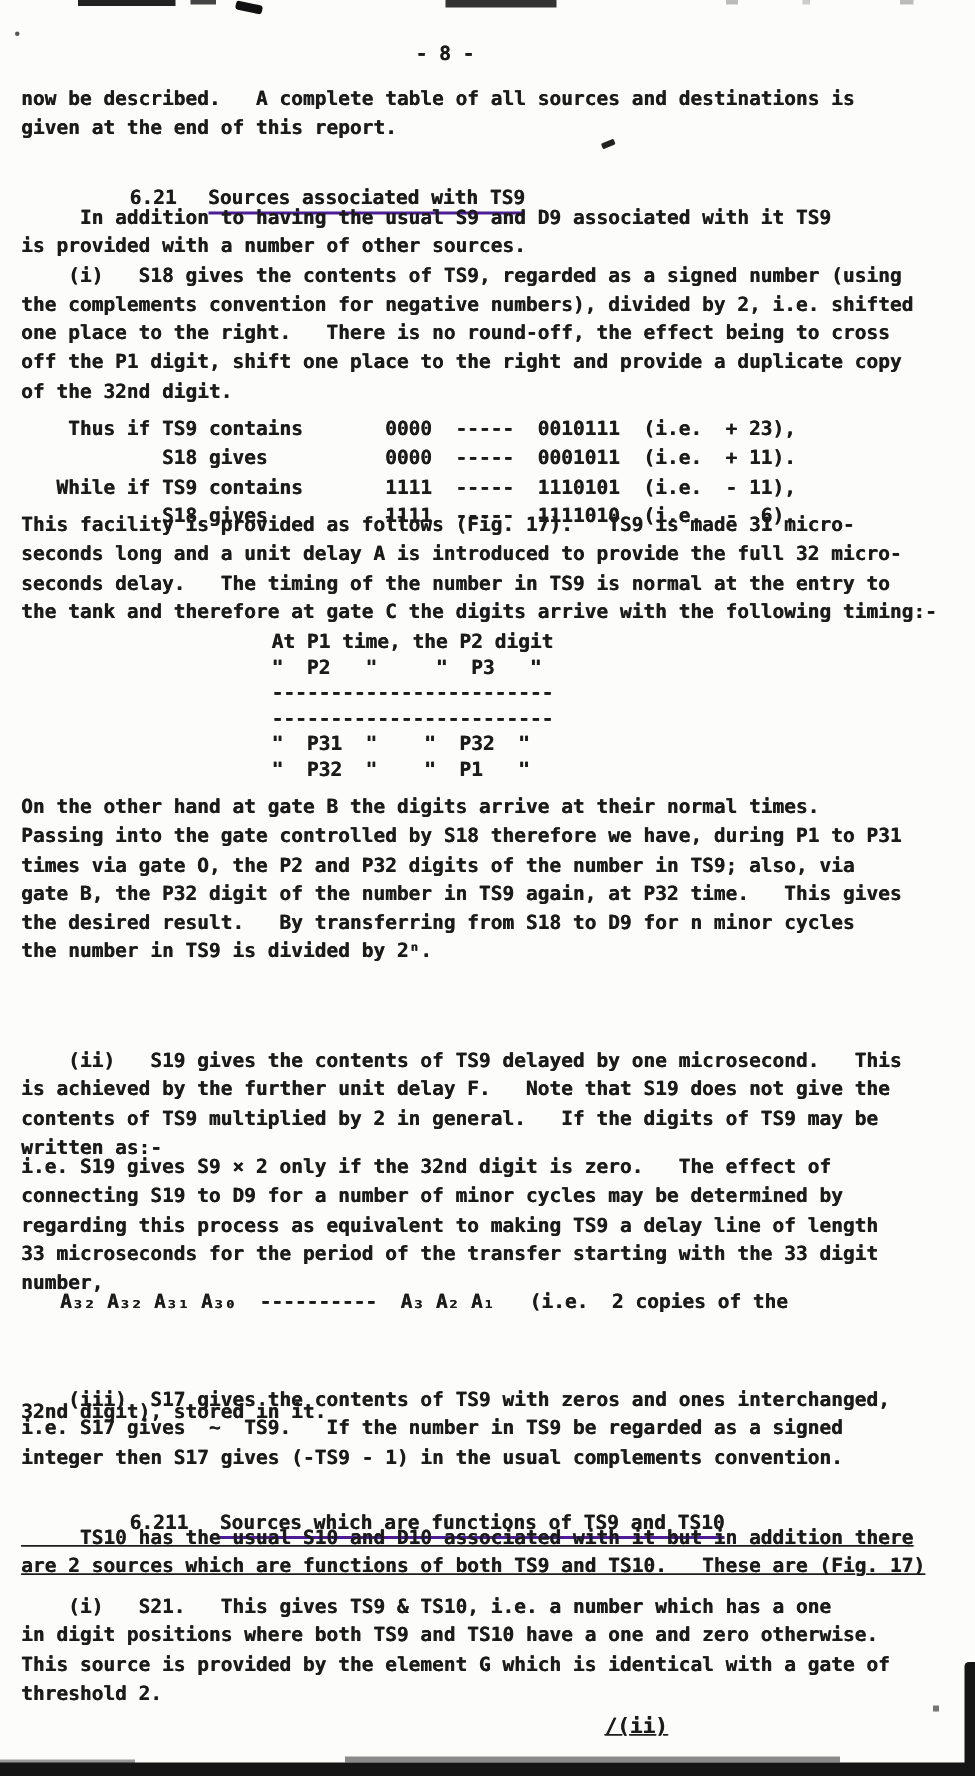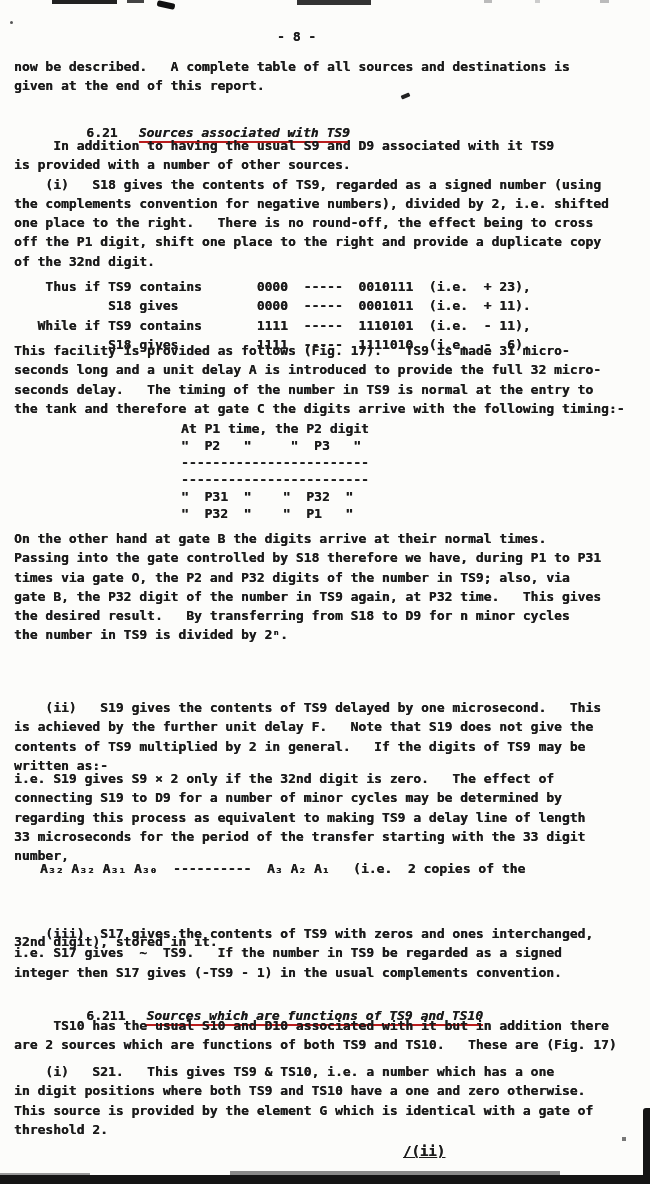--- a/index.html
+++ b/index.html
@@ -13,21 +13,21 @@
   .blk {
     position:absolute;
     margin:0;
     font:700 13px/19.3px "DejaVu Sans Mono", monospace;
     color:#1b1b1b;
     white-space:pre;
     text-shadow:0.3px 0 0 #2a2a2a;
   }
   .ttable { line-height:17px; }
   .heading { position:absolute; font:700 13px/19px "DejaVu Sans Mono", monospace; color:#1b1b1b; white-space:pre; text-shadow:0.3px 0 0 #2a2a2a; }
-  .heading .title { margin-left:21px; border-bottom:2px solid #b91c1c; padding-bottom:1px;font-style:italic; }
+  .heading .title { margin-left:21px; border-bottom:2px solid #4c1d95; padding-bottom:1px; }
   .artifact { position:absolute; }
   .bar { background:#222; }
 </style>
 </head>
 <body>
 
 <div class="page">
 
   <div class="artifact bar" style="left:52px;top:0;width:65px;height:4px;"></div>
   <div class="artifact bar" style="left:127px;top:0;width:17px;height:3px;background:#444;"></div>
@@ -97,21 +97,21 @@
   <pre class="blk" style="left:14px;top:893px;margin-top:39px;">32nd digit), stored in it.</pre>
 
   <pre class="blk" style="left:14px;top:924px;">    (iii)  S17 gives the contents of TS9 with zeros and ones interchanged,
 i.e. S17 gives  ~  TS9.   If the number in TS9 be regarded as a signed
 integer then S17 gives (-TS9 - 1) in the usual complements convention.</pre>
 
   <div class="heading" style="left:55px;top:987px;">
     <span class="num">6.211</span><span class="title">Sources which are functions of TS9 and TS10</span>
   </div>
 
-  <pre class="blk" style="left:14px;top:1016px;">     TS10 has the usual S10 and D10 associated with it but in addition there
+  <pre class="blk" style="left:14px;top:1016px;text-decoration:underline;">     TS10 has the usual S10 and D10 associated with it but in addition there
 are 2 sources which are functions of both TS9 and TS10.   These are (Fig. 17)</pre>
 
   <pre class="blk" style="left:14px;top:1062px;">    (i)   S21.   This gives TS9 &amp; TS10, i.e. a number which has a one
 in digit positions where both TS9 and TS10 have a one and zero otherwise.
 This source is provided by the element G which is identical with a gate of
 threshold 2.</pre>
 
   <pre class="blk" style="left:403px;top:1142px;font-size:14px;text-decoration:underline;">/(ii)</pre>
 
   <div class="artifact bar" style="left:622px;top:1137px;width:4px;height:4px;background:#777;"></div>

